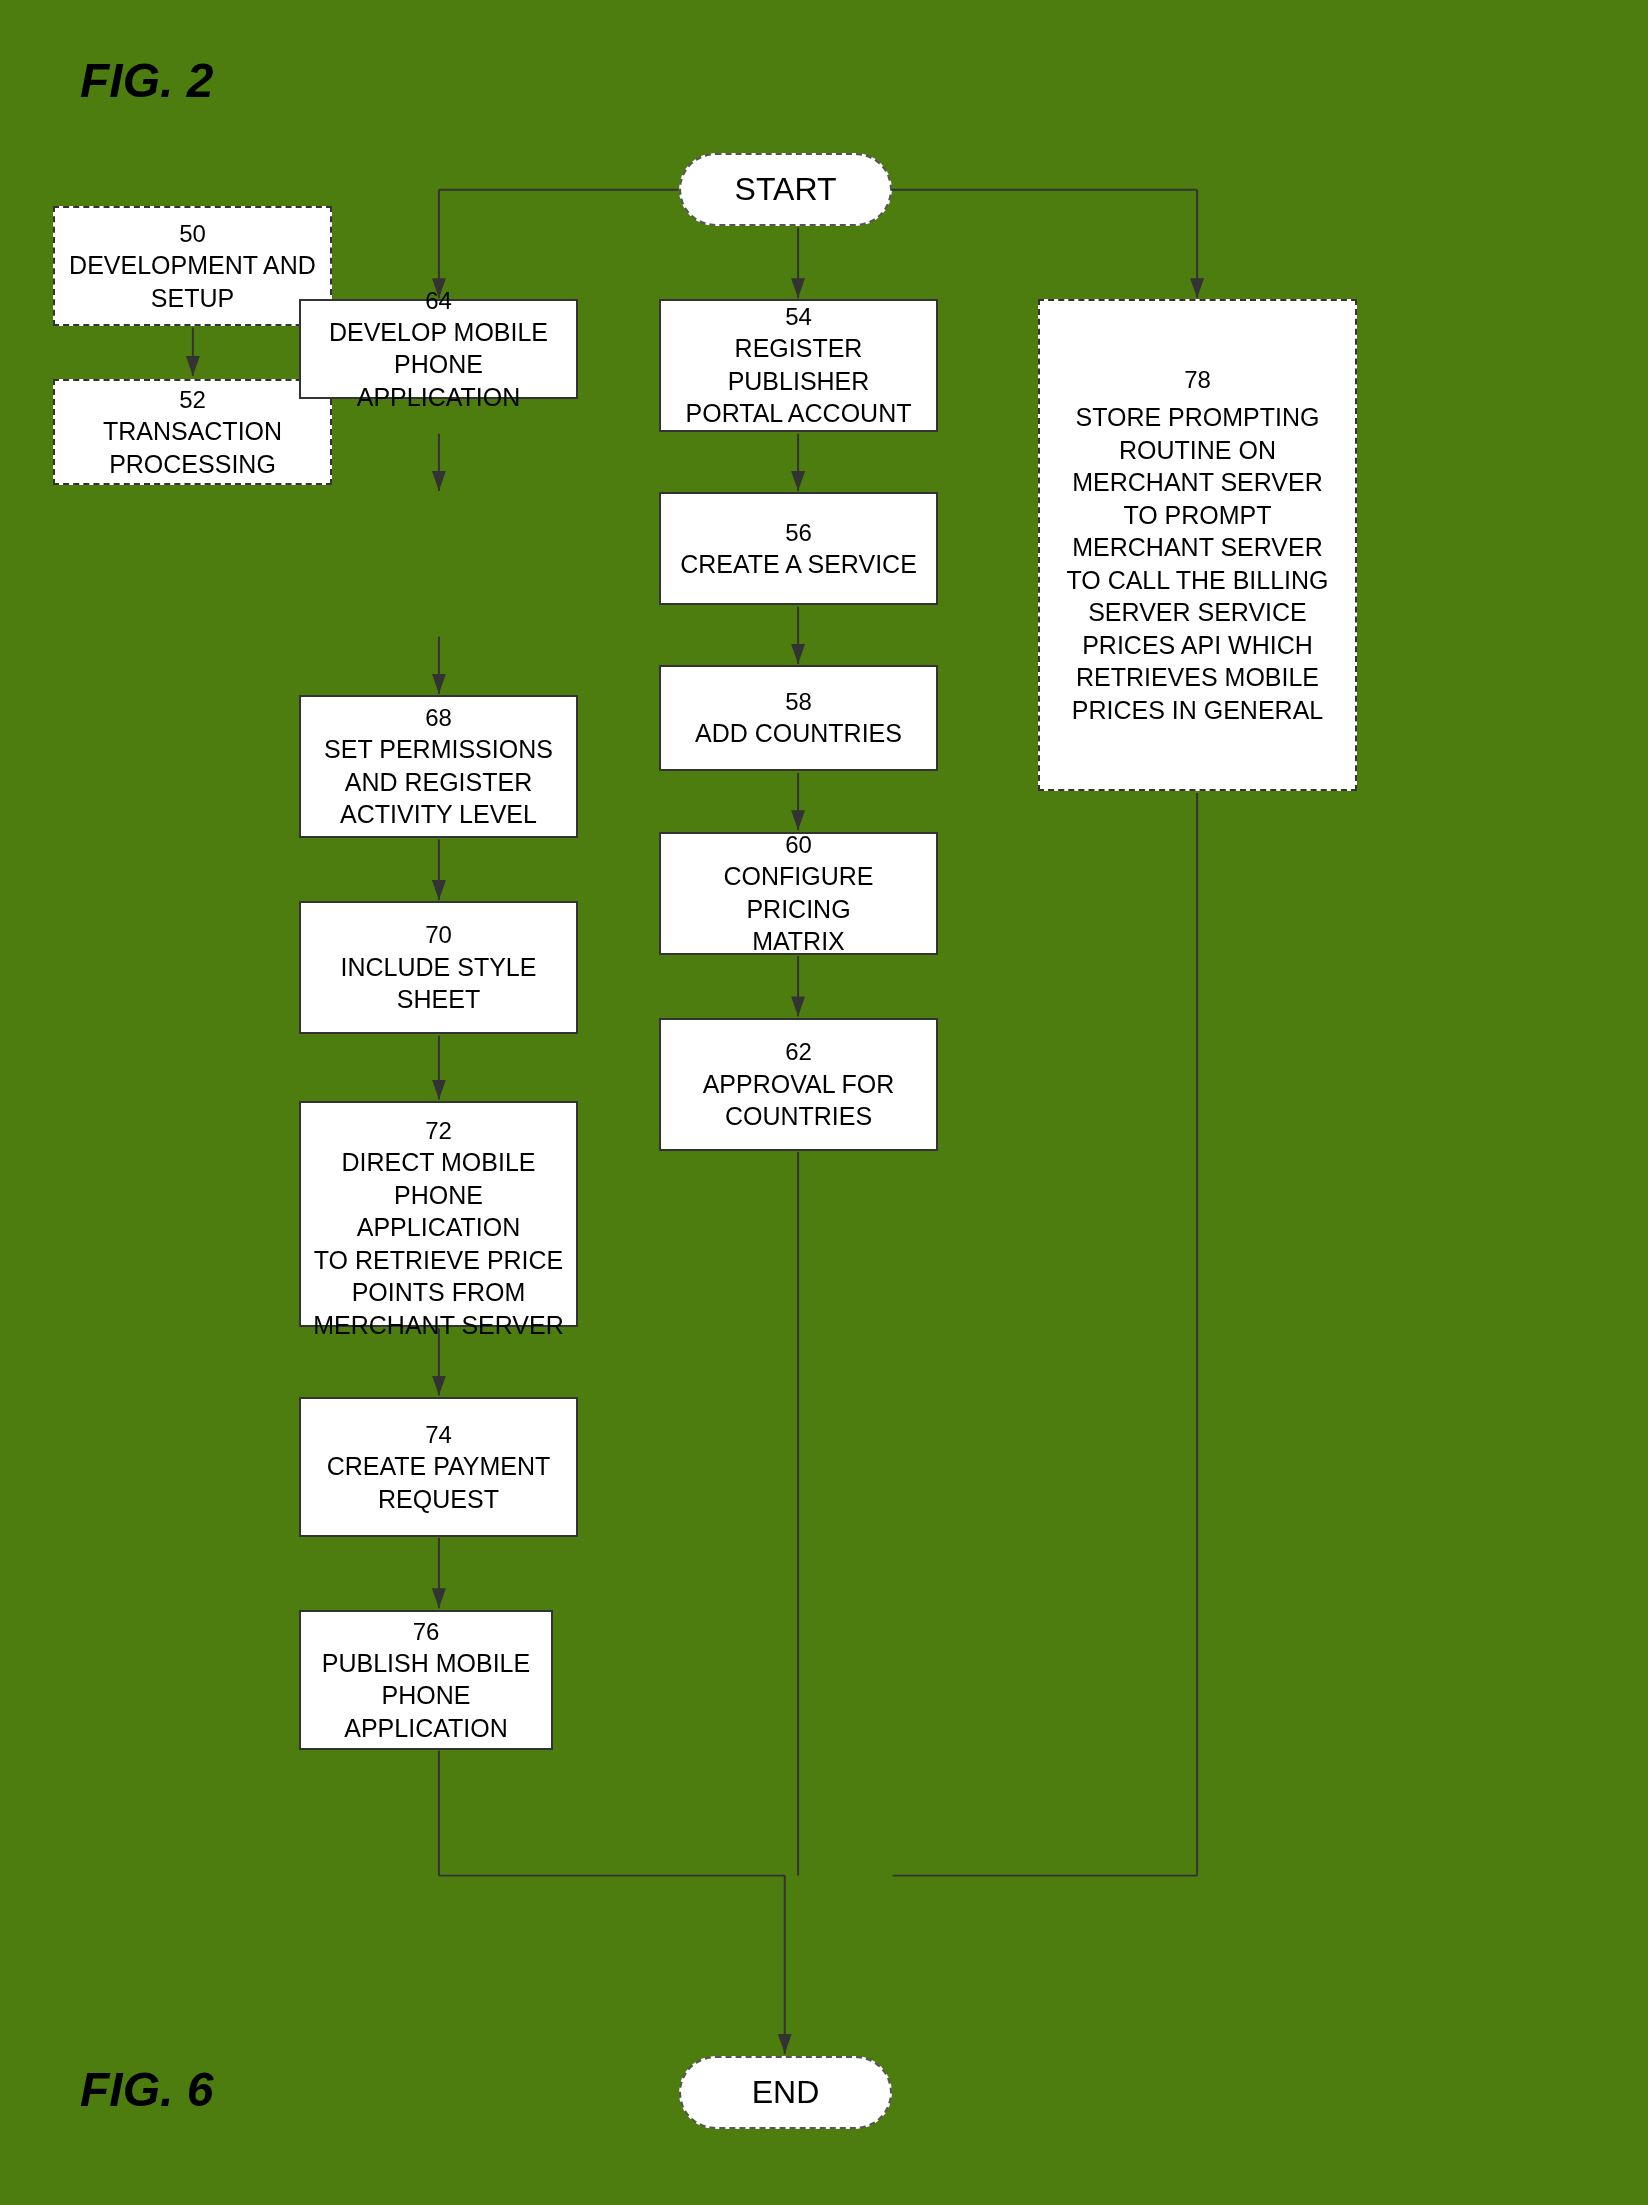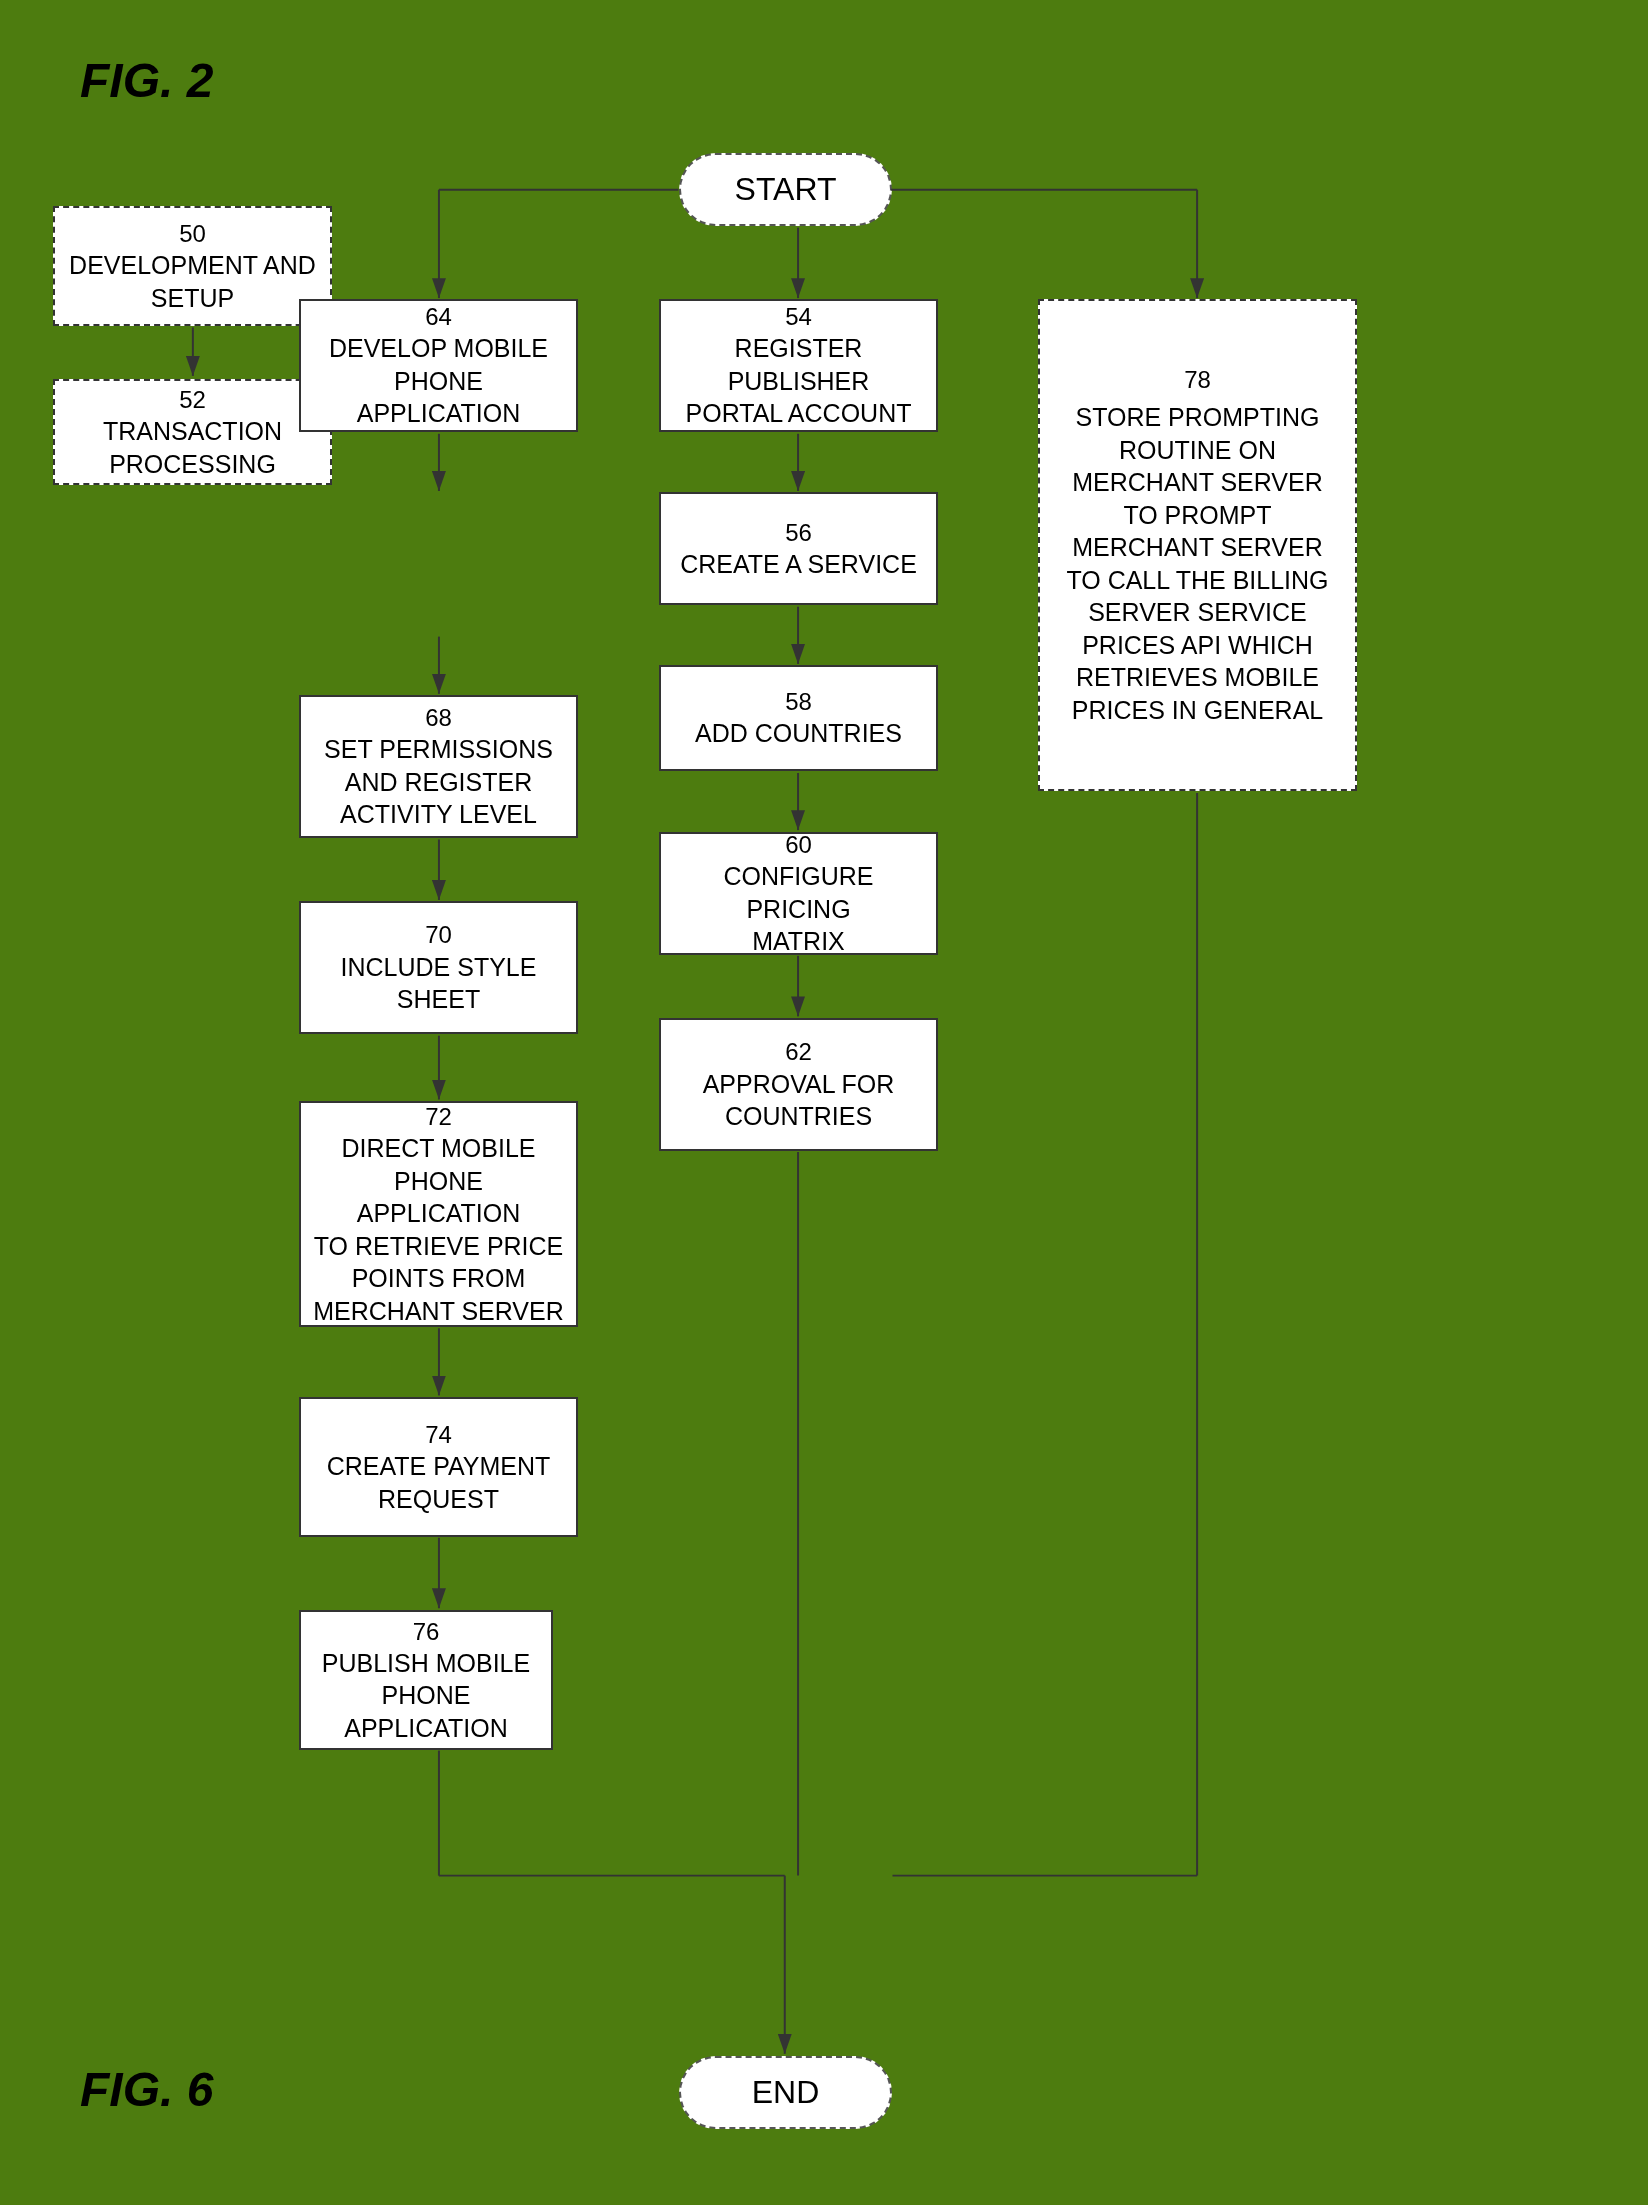--- a/index.html
+++ b/index.html
@@ -129,37 +129,37 @@
   <div class="flow-box" style="left: 659px; top: 832px; width: 279px; height: 123px;">
     <div class="number-label">60</div>
     <div>CONFIGURE PRICING<br>MATRIX</div>
   </div>
 
   <div class="flow-box" style="left: 659px; top: 1018px; width: 279px; height: 133px;">
     <div class="number-label">62</div>
     <div>APPROVAL FOR<br>COUNTRIES</div>
   </div>
 
-  <div class="flow-box" style="left: 299px; top: 299px; width: 279px; height: 133px;">
+  <div class="flow-box" style="left: 299px; top: 299px; width: 279px; height: 100px;">
     <div class="number-label">64</div>
     <div>DEVELOP MOBILE<br>PHONE APPLICATION</div>
   </div>
 
 
   <div class="flow-box" style="left: 299px; top: 695px; width: 279px; height: 143px;">
     <div class="number-label">68</div>
     <div>SET PERMISSIONS<br>AND REGISTER<br>ACTIVITY LEVEL</div>
   </div>
 
   <div class="flow-box" style="left: 299px; top: 901px; width: 279px; height: 133px;">
     <div class="number-label">70</div>
     <div>INCLUDE STYLE<br>SHEET</div>
   </div>
 
-  <div class="flow-box" style="left: 299px; top: 1101px; width: 279px; height: 226px;">
+  <div class="flow-box" style="left: 299px; top: 1101px; width: 279px; height: 226px; justify-content: space-between;">
     <div class="number-label">72</div>
     <div>DIRECT MOBILE<br>PHONE APPLICATION<br>TO RETRIEVE PRICE<br>POINTS FROM<br>MERCHANT SERVER</div>
   </div>
 
   <div class="flow-box" style="left: 299px; top: 1397px; width: 279px; height: 140px;">
     <div class="number-label">74</div>
     <div>CREATE PAYMENT<br>REQUEST</div>
   </div>
 
   <div class="flow-box" style="left: 299px; top: 1610px; width: 254px; height: 140px;">

